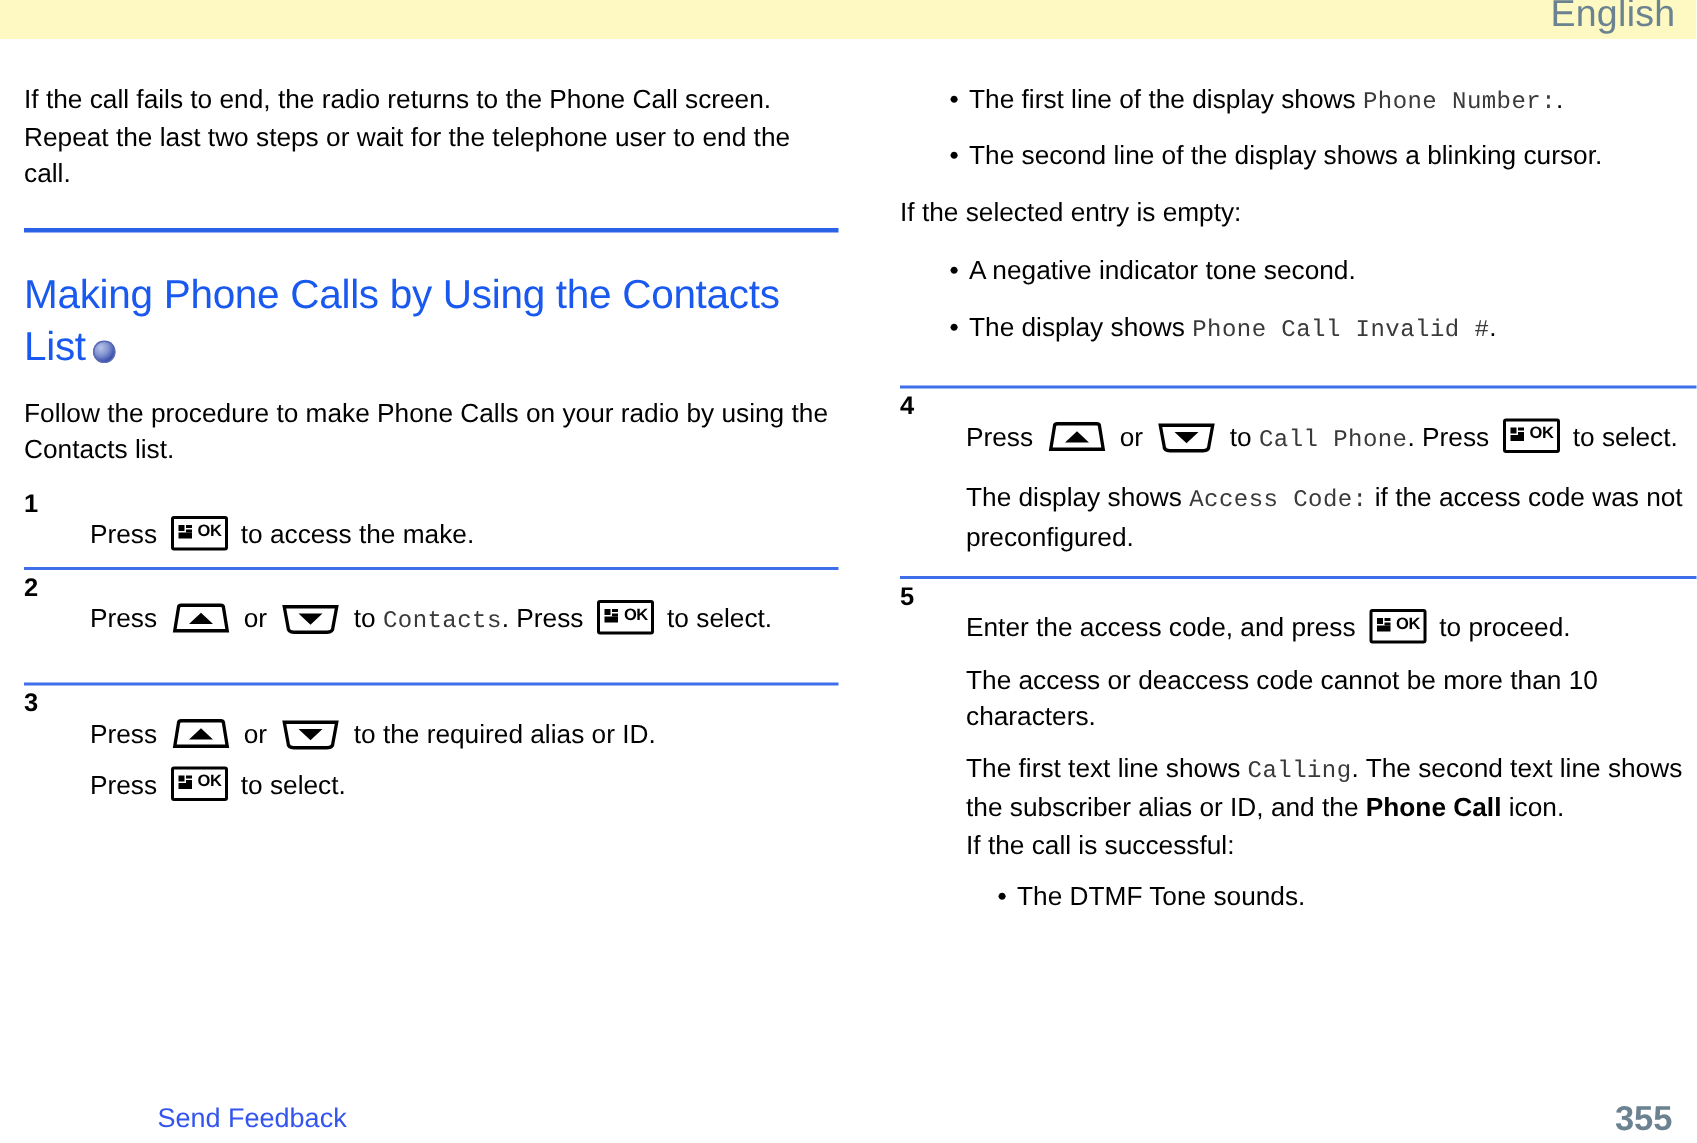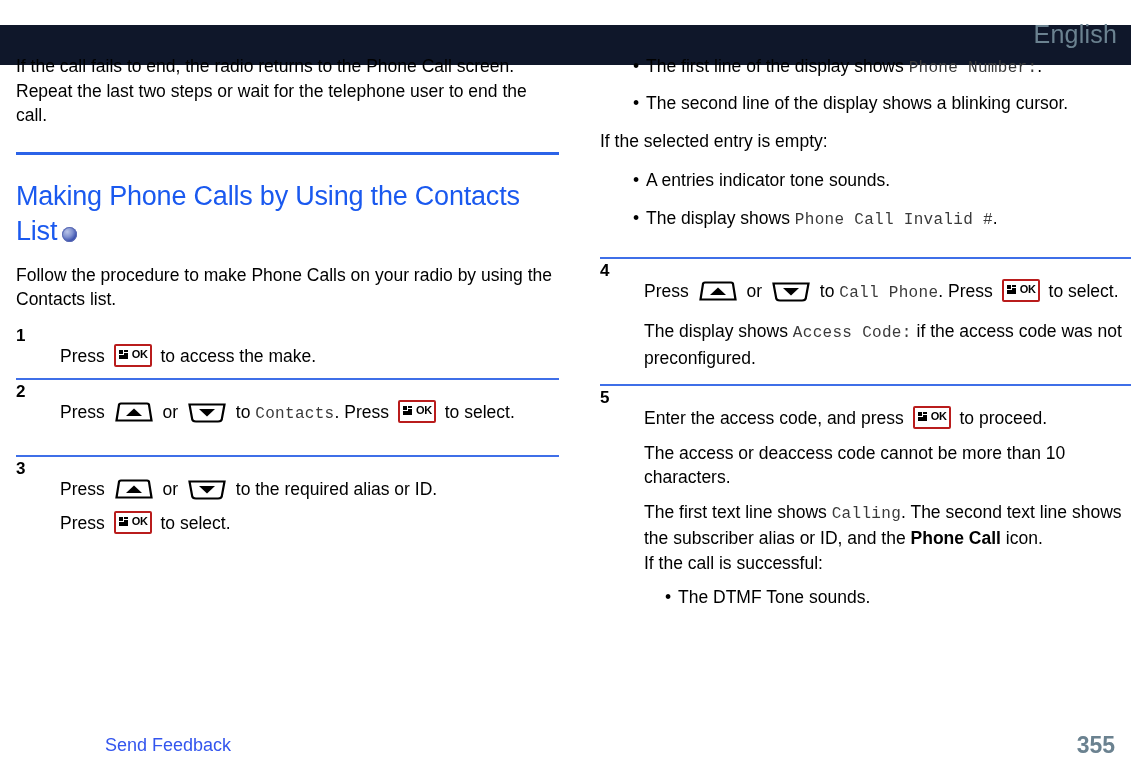--- a/index.html
+++ b/index.html
@@ -14,23 +14,22 @@
     color: #000000;
     position: relative;
     overflow: hidden;
   }
 
   
   .header-band {
     position: absolute;
     top: 0; left: 0;
     width: 1131px;
-    height: 40px;
-    background: #0f172a;
-    margin-top: 25px;
+    height: 26px;
+    background: #fef9c3;
   }
   .header-lang {
     position: absolute;
     right: 14px;
     top: -6px;
     font-size: 25px;
     line-height: 30px;
     color: #6b8290;
     letter-spacing: .2px;
     white-space: nowrap;
@@ -139,21 +138,21 @@
   
   .key {
     display: inline-block;
     vertical-align: -5px;
     position: relative;
   }
   
   .key-ok {
     width: 34px;
     height: 19px;
-    border: 2px solid #b91c1c;
+    border: 2px solid #000000;
     border-radius: 2px;
     background: #fff;
     margin: 0 4px;
   }
   .key-ok .grid {
     position: absolute;
     left: 3px; top: 4px;
     width: 9px; height: 9px;
     background:
       linear-gradient(#000 0 0) 0 0 / 4px 4px no-repeat,
@@ -326,21 +325,21 @@
       <span class="dot">•</span><span>The second line of the display shows a blinking cursor.</span>
     </div>
 
     <div class="gap-14"></div>
 
     <p class="body">If the selected entry is empty:</p>
 
     <div class="gap-14"></div>
 
     <div class="bullet">
-      <span class="dot">•</span><span>A entries indicator tone sounds.</span>
+      <span class="dot">•</span><span>A negative indicator tone second.</span>
     </div>
 
     <div class="gap-14"></div>
 
     <div class="bullet">
       <span class="dot">•</span><span>The display shows </span><span class="mono">Phone Call Invalid #</span><span>.</span>
     </div>
 
     <div class="gap-24"></div>
     <hr class="rule-thin">

